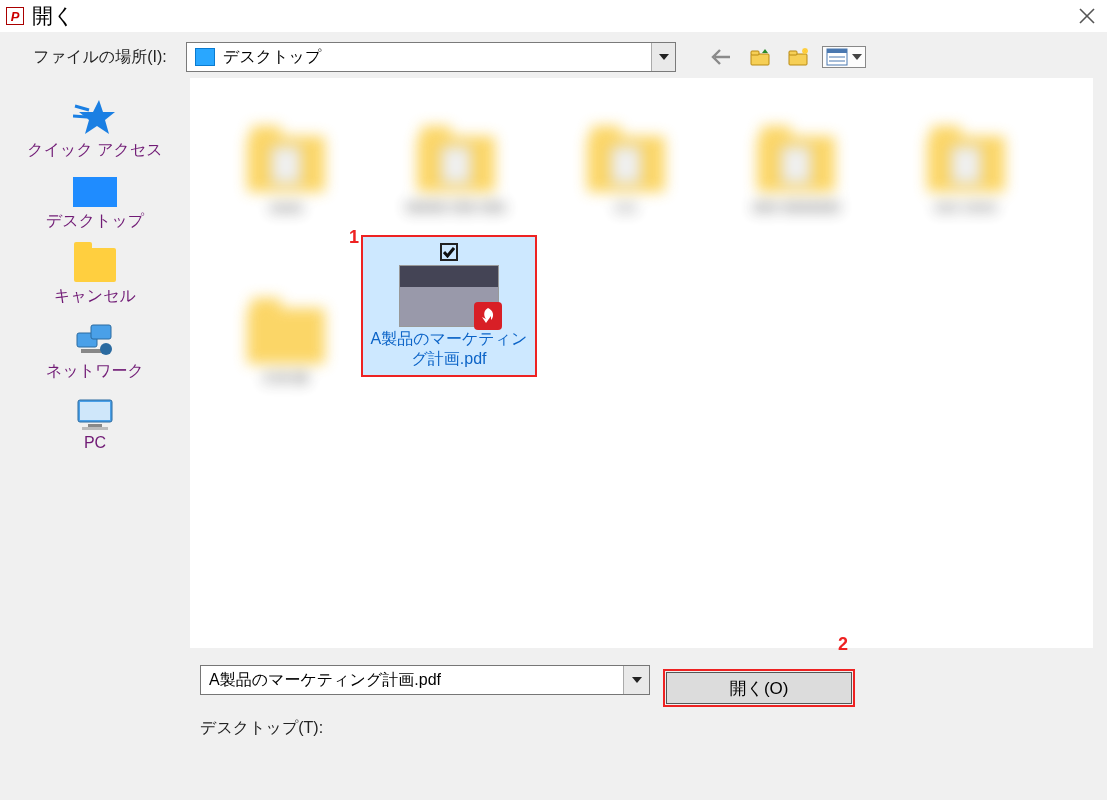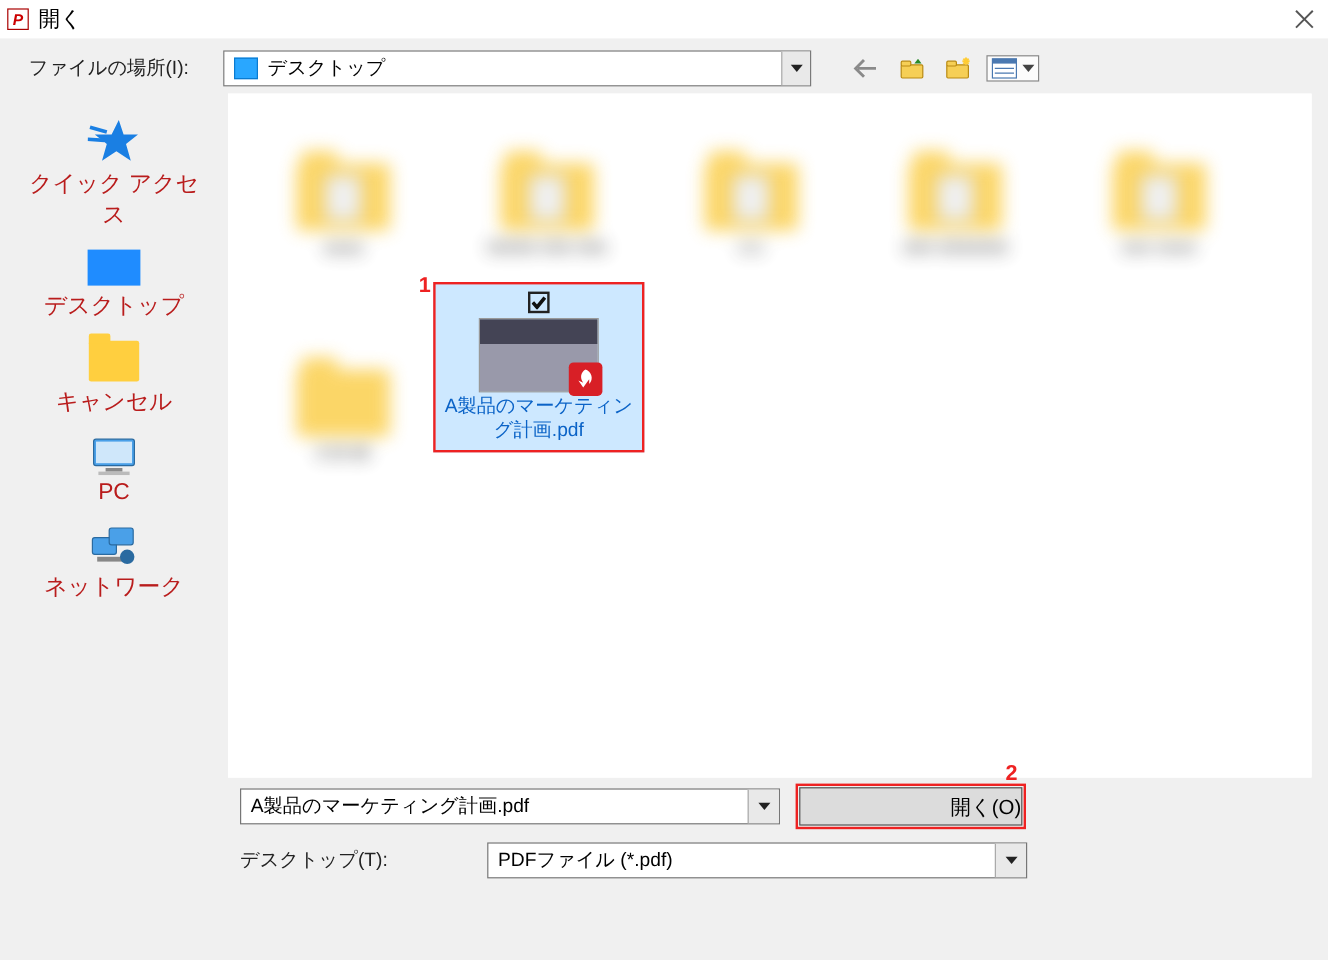--- a/index.html
+++ b/index.html
@@ -23,37 +23,37 @@
   }
   .titlebar .app-icon {
     width: 18px; height: 18px;
     border: 1px solid #a00;
     background: #fff;
     display: flex; align-items: center; justify-content: center;
     font-weight: bold; font-style: italic;
     color: #c00; font-size: 13px;
     margin-right: 8px;
   }
-  .titlebar .title { flex: 0 0 auto; font-size: 18px; font-family: Liberation Serif, serif; }
+  .titlebar .title { flex: 0 0 auto; font-size: 21px; font-family: Liberation Serif, serif; }
   .titlebar .spacer { flex: 1; }
   .close-x {
     width: 28px; height: 28px;
     display:flex; align-items:center; justify-content:center;
     color:#555; font-size: 20px;
   }
   .close-x svg { width: 18px; height: 18px; stroke:#555; stroke-width:1.6; }
   .toolbar-row {
     display: flex;
     align-items: center;
     padding: 10px 16px 6px 16px;
     gap: 10px;
   }
   .label-col {
     width: 160px;
-    text-align: left;
+    text-align: center;
     padding-left: 8px;
     font-size: 16px;
     color:#222;
   }
   .location-combo {
     display:flex;
     align-items:center;
     width: 490px;
     height: 30px;
     background:#fff;
@@ -95,21 +95,21 @@
     padding-top: 14px;
     display:flex; flex-direction:column;
     align-items:center;
     gap: 4px;
   }
   .place {
     width: 160px;
     display:flex; flex-direction:column; align-items:center;
     padding:6px 0;
   }
-  .place .plabel { font-size:19px; color:#b91c1c; margin-top:4px; text-align:center; }
+  .place .plabel { font-size:16px; color:#701a75; margin-top:4px; text-align:center; }
   .ico-quick { font-size:34px; color:#1a7fe3; }
   .ico-desktop {
     width:44px; height:30px; background:#1f8cff;
     display:block;
   }
   .ico-lib {
     width:42px; height:34px;
     background:#ffcf3f;
     border-radius:2px;
     position:relative;
@@ -202,22 +202,23 @@
     display:flex; align-items:center;
     width:450px; height:30px;
     background:#fff; border:1px solid #767676;
   }
   .combo .ctext{ flex:1; padding:0 8px; font-size:16px; }
   .combo .combo-btn{ width:26px; }
   .btn{
     width:186px; height:32px;
     background:#e9e9e9;
     border:1px solid #8a8a8a;
-    display:flex; align-items:center; justify-content:flex-end;
+    display:flex; align-items:center; justify-content:center;
     font-size:17px;
+    margin-top:16px;
   }
   .btn-wrap{position:relative;}
   .btn-wrap .call{
     position:absolute; top:-22px; right:4px;
     color:#e22; font-weight:bold; font-size:18px;
   }
   .btn.open-hl{
     outline:2px solid #e22; outline-offset:1px;
     border:1px solid #555;
     background: #dcdcdc;
@@ -297,36 +298,36 @@
     </div>
     <div class="place">
       <span class="ico-desktop"></span>
       <div class="plabel">デスクトップ</div>
     </div>
     <div class="place">
       <span class="ico-lib"></span>
       <div class="plabel">キャンセル</div>
     </div>
     <div class="place">
+      <svg class="ico-net" viewBox="0 0 44 34">
+        <rect x="4" y="10" width="20" height="14" rx="2" fill="#4aa0e8" stroke="#2a6aa0"></rect>
+        <rect x="18" y="2" width="20" height="14" rx="2" fill="#4aa0e8" stroke="#2a6aa0"></rect>
+        <rect x="8" y="26" width="28" height="4" fill="#888"></rect>
+        <circle cx="33" cy="26" r="6" fill="#2a6aa0"></circle>
+      </svg>
+      <div class="plabel">ネットワーク</div>
+    </div>
+    <div class="place">
       <svg class="ico-pc" viewBox="0 0 46 32">
         <rect x="6" y="2" width="34" height="22" rx="2" fill="#4aa0e8" stroke="#2a6aa0"></rect>
         <rect x="8" y="4" width="30" height="18" fill="#cfe7fa"></rect>
         <rect x="16" y="26" width="14" height="3" fill="#888"></rect>
         <rect x="10" y="29" width="26" height="3" fill="#bbb"></rect>
       </svg>
       <div class="plabel">PC</div>
-    </div>
-    <div class="place">
-      <svg class="ico-net" viewBox="0 0 44 34">
-        <rect x="4" y="10" width="20" height="14" rx="2" fill="#4aa0e8" stroke="#2a6aa0"></rect>
-        <rect x="18" y="2" width="20" height="14" rx="2" fill="#4aa0e8" stroke="#2a6aa0"></rect>
-        <rect x="8" y="26" width="28" height="4" fill="#888"></rect>
-        <circle cx="33" cy="26" r="6" fill="#2a6aa0"></circle>
-      </svg>
-      <div class="plabel">ネットワーク</div>
     </div>
   </div>
 
   <div class="filepane">
     <div class="file-grid">
       <div class="fitem">
           <div class="fold inner"></div>
           <div class="cap">aaaa</div>
         </div>
       <div class="fitem">
@@ -381,20 +382,14 @@
     </div>
     <div class="btn-wrap">
       <div class="call">2</div>
       <div class="btn open-hl">
           <span>開く(O)</span>
         </div>
     </div>
   </div>
   <div class="brow">
     <div class="blabel">デスクトップ(T):</div>
-    <div class="combo">
-      <div class="ctext">PDFファイル (*.pdf)</div>
-      <div class="combo-btn">
-          <div class="tri-down"></div>
-        </div>
-    </div>
   </div>
 </div>
 
 </body></html>

